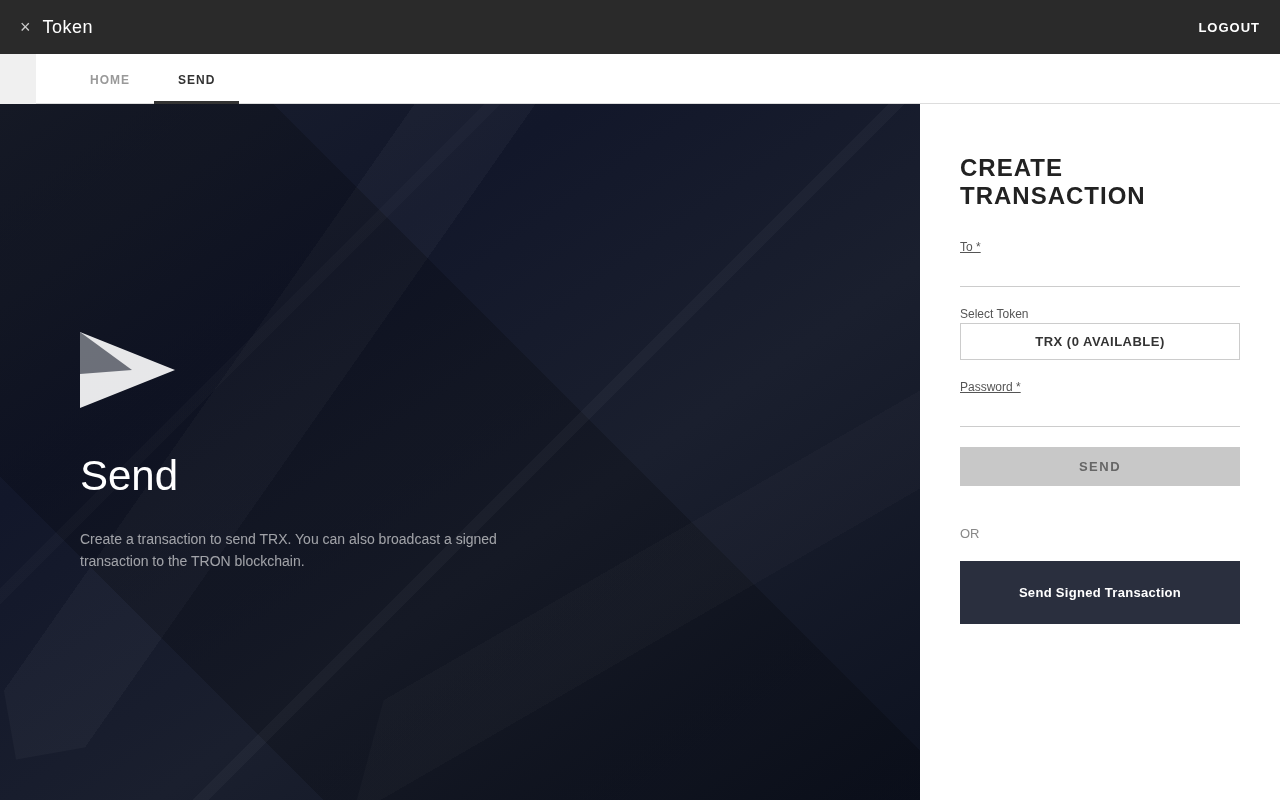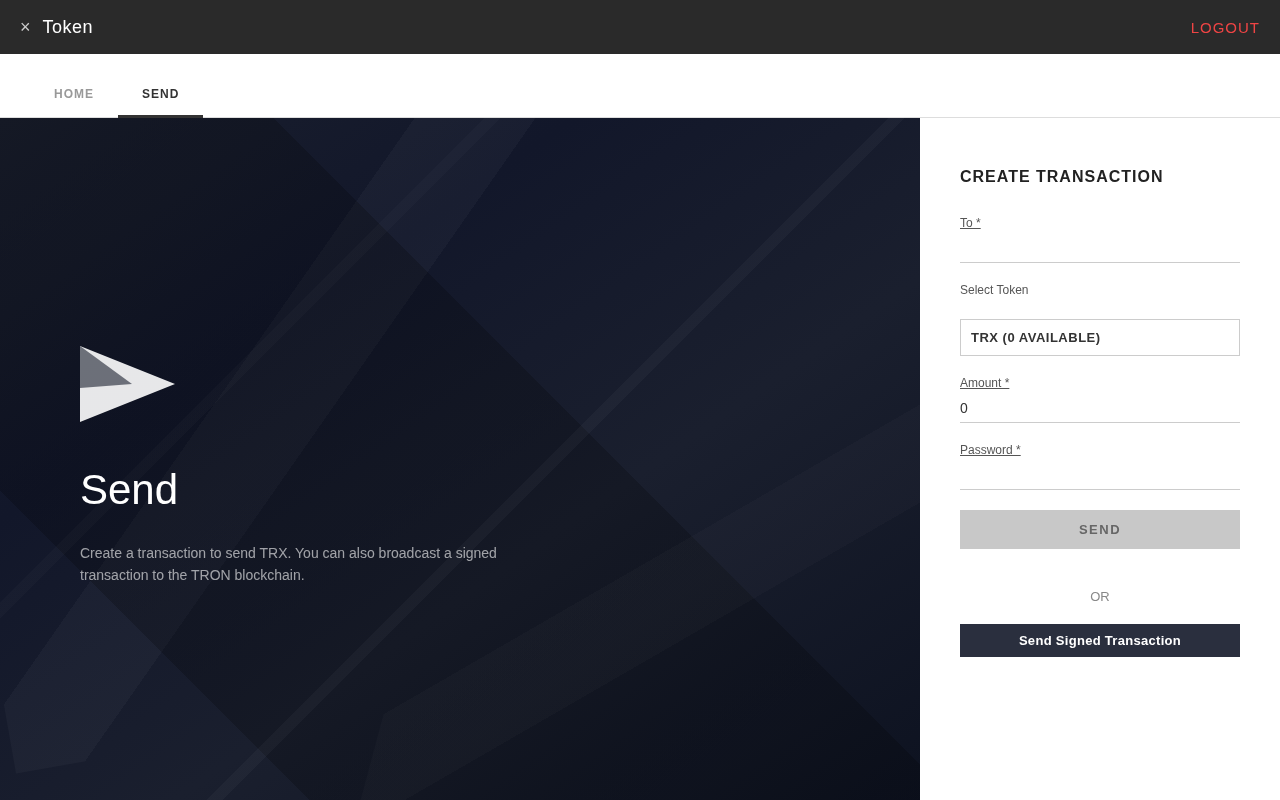--- a/index.html
+++ b/index.html
@@ -31,37 +31,38 @@
       color: #ccc;
       font-size: 18px;
       line-height: 1;
     }
     .titlebar-title {
       font-size: 18px;
       font-weight: 500;
       letter-spacing: 0.5px;
     }
     .logout-btn {
-      font-size: 15px;
-      font-weight: 400;
+      font-size: 13px;
+      font-weight: 700;
       letter-spacing: 1px;
-      color: #ef4444;
+      color: #ffffff;
       background: none;
       border: none;
       cursor: pointer;
     }
 
     
     .nav-tabs {
       display: flex;
       background: #fff;
       border-bottom: 1px solid #ddd;
       padding: 0 30px;
-      height: 64px;
+      height: 50px;
       align-items: flex-end;
+      margin-left: 36px;
     }
     .nav-tab {
       padding: 14px 24px;
       font-size: 12px;
       font-weight: 600;
       letter-spacing: 1px;
       color: #999;
       cursor: pointer;
       border-bottom: 3px solid transparent;
       margin-bottom: -1px;
@@ -148,21 +149,21 @@
 
     
     .right-panel {
       flex: 1;
       background: #fff;
       padding: 50px 40px;
       overflow-y: auto;
     }
 
     .form-title {
-      font-size: 16px;
+      font-size: 24px;
       font-weight: 700;
       color: #222;
       letter-spacing: 1px;
       margin-bottom: 30px;
       text-transform: uppercase;
     }
 
     .form-group {
       margin-bottom: 20px;
     }
@@ -189,48 +190,46 @@
     .select-token-btn {
       width: 100%;
       padding: 10px;
       background: #fff;
       border: 1px solid #ccc;
       font-size: 13px;
       font-weight: 600;
       letter-spacing: 0.5px;
       color: #333;
       cursor: pointer;
-      text-align: left;
-      margin-top: 20px;
+      text-align: center;
     }
 
     .send-btn {
       width: 100%;
       padding: 12px;
       background: #c8c8c8;
       border: none;
       font-size: 13px;
       font-weight: 700;
       letter-spacing: 1.5px;
       color: #666;
       cursor: not-allowed;
       text-transform: uppercase;
       margin-bottom: 20px;
     }
 
     .or-divider {
-      text-align: center;
       color: #888;
       font-size: 13px;
       margin-bottom: 20px;
     }
 
     .send-signed-btn {
       width: 100%;
-      padding: 9px;
+      padding: 24px;
       background: #2a2f3e;
       border: none;
       font-size: 13px;
       font-weight: 600;
       color: #fff;
       cursor: pointer;
       letter-spacing: 0.3px;
     }
 
     .select-token-label {
@@ -277,24 +276,20 @@
     <div class="form-group">
       <label class="form-label">To *</label>
       <input class="form-input" type="text" value="" style="">
     </div>
 
     <div class="form-group">
       <span class="select-token-label">Select Token</span>
       <button class="select-token-btn">TRX (0 AVAILABLE)</button>
     </div>
 
-    <div class="form-group">
-      <label class="form-label">Amount *</label>
-      <input class="form-input" type="number" value="0" style="">
-    </div>
 
     <div class="form-group">
       <label class="form-label">Password *</label>
       <input class="form-input" type="password" value="" style="">
     </div>
 
     <div class="form-group">
       <button class="send-btn" disabled="">SEND</button>
     </div>
 

